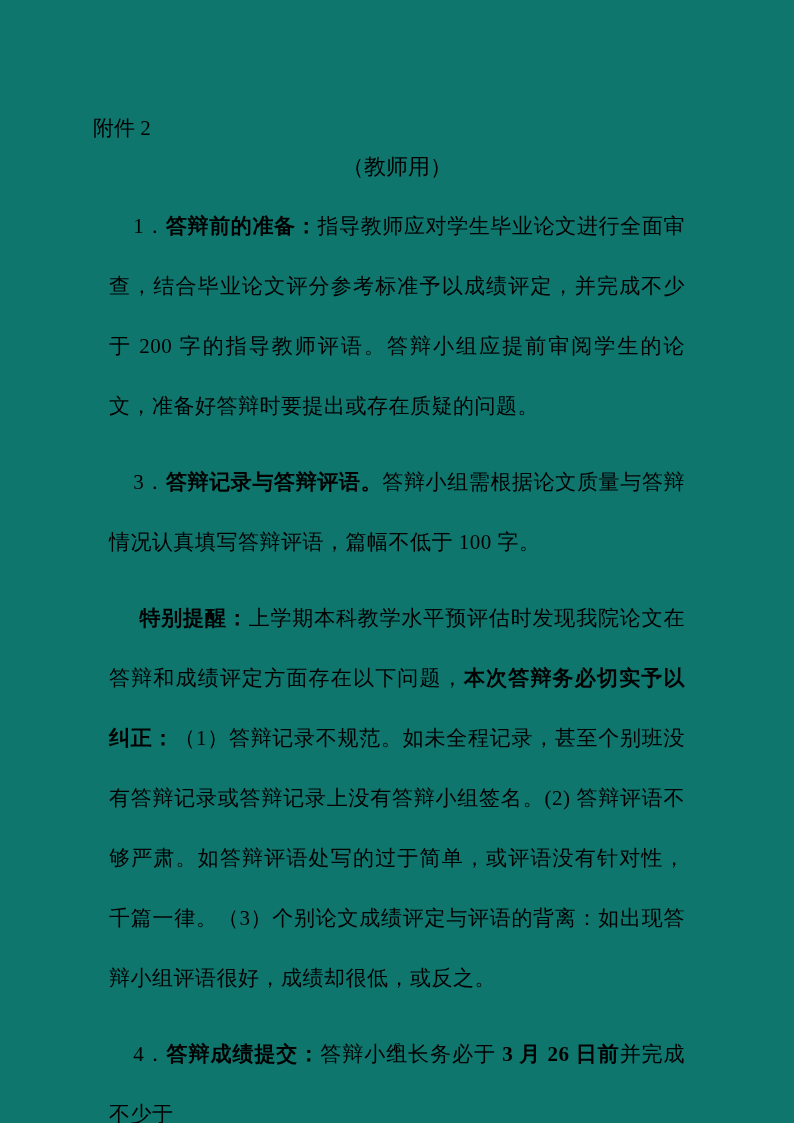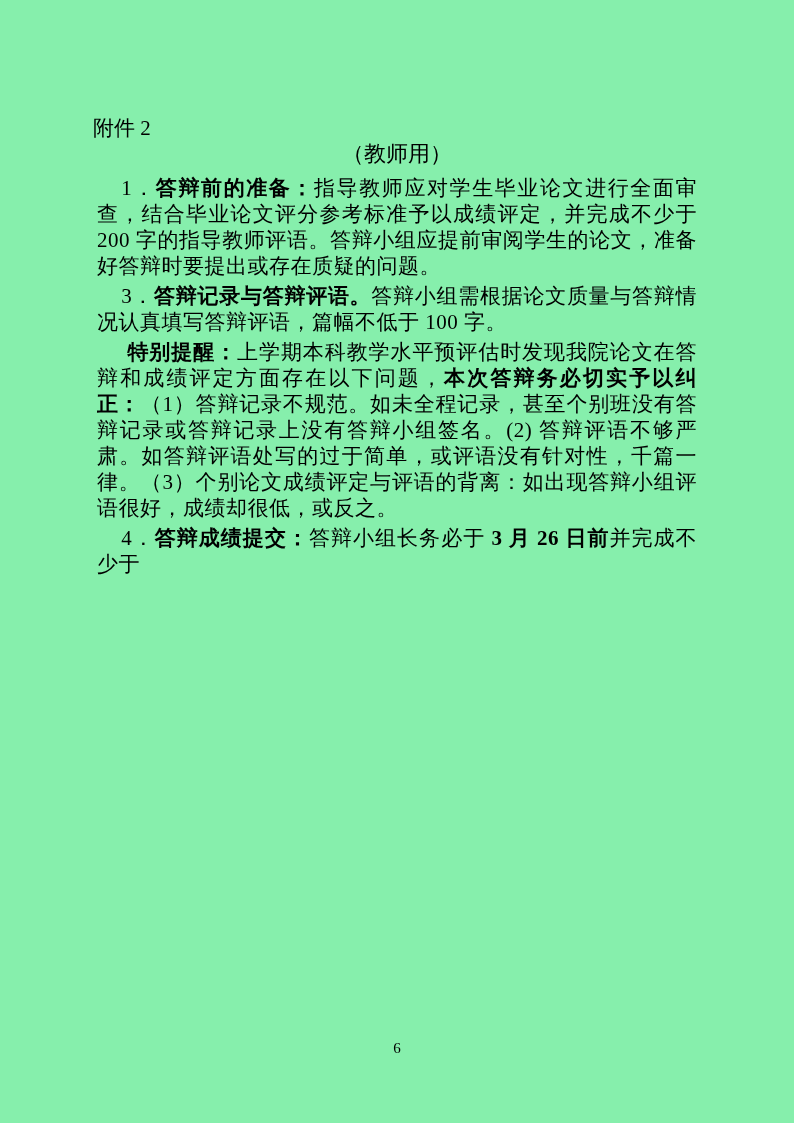--- a/index.html
+++ b/index.html
@@ -5,21 +5,21 @@
   html, body {
     margin: 0;
     padding: 0;
     background: #ffffff;
   }
   .page {
     position: relative;
     width: 794px;
     height: 1123px;
     margin: 0 auto;
-    background: #86efac;
+    background: #0f766e;
     color: #000000;
     font-family: "Liberation Serif", "DejaVu Serif", serif;
     overflow: hidden;
     box-sizing: border-box;
   }
   .content {
     position: absolute;
     left: 93px;
     right: 93px;
     top: 0;
@@ -32,31 +32,32 @@
   }
   .doc-title {
     margin-top: 15px;
     font-size: 28px;
     line-height: 34px;
     font-weight: bold;
     text-align: center;
     letter-spacing: 1px;
   }
   .doc-subtitle {
+    margin-top: 13px;
     font-size: 22px;
     line-height: 27px;
     text-align: center;
   }
   .doc-body {
     margin-top: 8px;
   }
   .para {
-    margin: 4px;
+    margin: 16px;
     font-size: 21px;
-    line-height: 26px;
+    line-height: 60px;
     text-align: justify;
     text-indent: 1.15em;
     letter-spacing: 0.5px;
   }
   .para .run.bold {
     font-weight: bold;
   }
   [data-name="paragraph-special-reminder"] {
     text-indent: 1.45em;
   }

